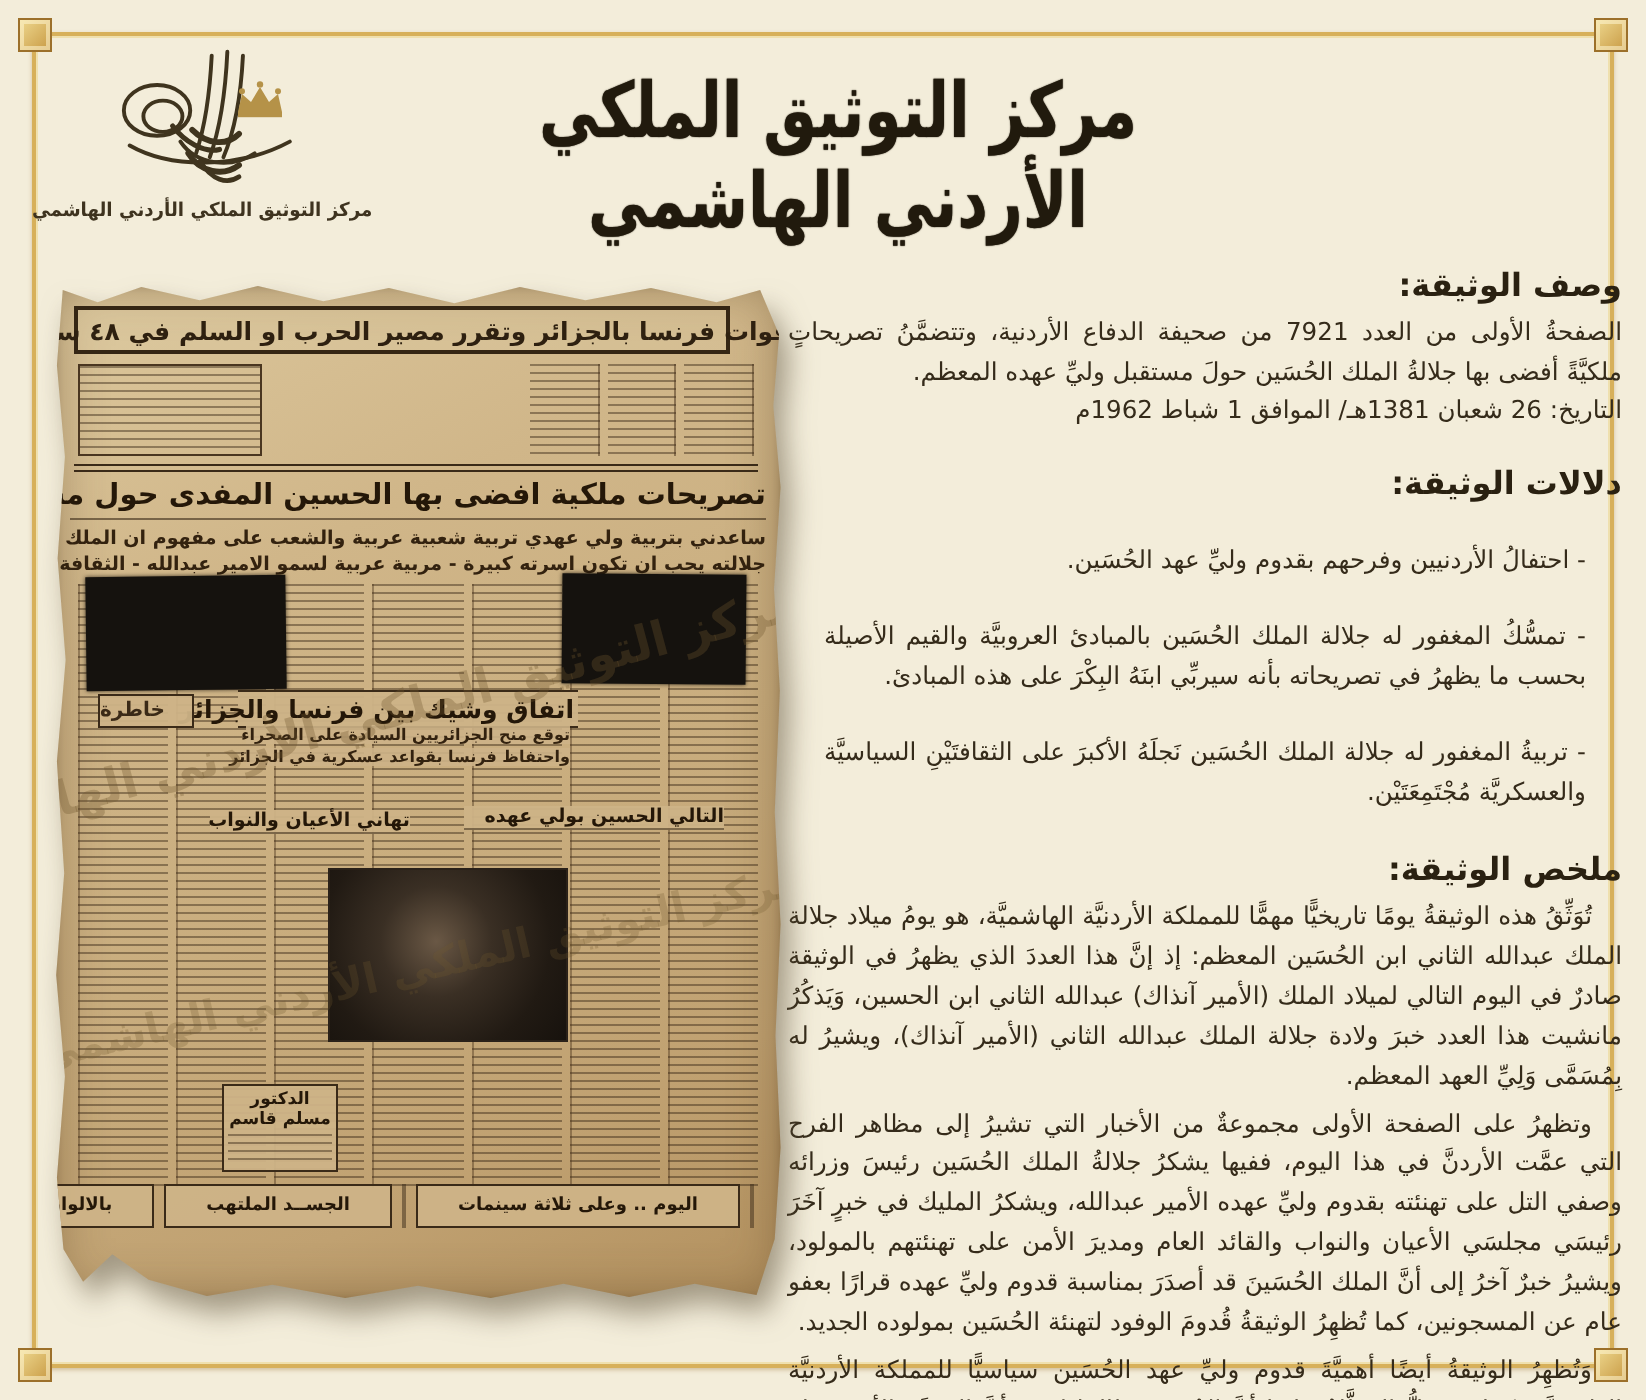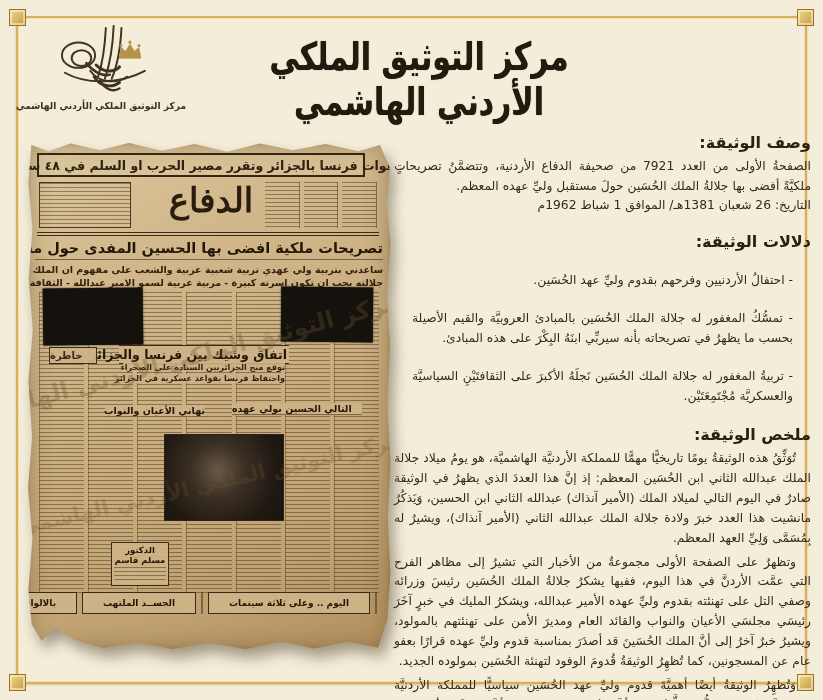--- a/index.html
+++ b/index.html
@@ -75,21 +75,21 @@
   .redact.r2{left:254px;top:145px;width:92px;height:55px;transform:rotate(.5deg);}
   .np-midhead{position:absolute;left:92px;top:203px;width:170px;text-align:center;direction:rtl;
               background:rgba(205,179,135,.96);border-top:1px solid #3a2a18;border-bottom:1px solid #3a2a18;
               font-size:12.5px;font-weight:bold;white-space:nowrap;color:#241708;padding:1px 2px;}
   .np-midsub{position:absolute;left:96px;top:221px;width:162px;text-align:center;direction:rtl;
              font-size:8px;font-weight:bold;background:rgba(205,179,135,.9);white-space:nowrap;color:#33220f;}
   .np-midsub2{top:232px;}
   .np-khatera{position:absolute;left:22px;top:205px;width:48px;height:17px;border:1px solid #3a2a18;
               background:rgba(205,179,135,.95);text-align:left;font-size:10px;font-weight:bold;
               line-height:15px;direction:rtl;}
-  .np-mini{position:absolute;text-align:left;direction:rtl;font-size:9.5px;font-weight:bold;
+  .np-mini{position:absolute;text-align:right;direction:rtl;font-size:9.5px;font-weight:bold;
            background:rgba(205,179,135,.95);white-space:nowrap;color:#241708;
            border-bottom:1px solid rgba(58,42,24,.55);}
   .np-mini.m1{left:78px;top:263px;width:100px;}
   .np-mini.m2{left:205px;top:261px;width:130px;}
   .np-photo{position:absolute;left:137px;top:292px;width:120px;height:87px;border:1px solid #2a2119;
             background:radial-gradient(circle at 45% 42%,#6a5845 0,#3a2f24 34%,#211a13 70%,#17120d 100%);}
   .np-adbox{position:absolute;border:1px solid #3a2a18;background:rgba(205,179,135,.95);
             text-align:center;direction:rtl;font-weight:bold;color:#241708;padding:2px;}
   .np-adbox .tex{height:14px;margin-top:2px;}
   .ad-knight{left:15px;top:378px;width:58px;height:44px;font-size:9px;}
@@ -158,21 +158,20 @@
       <p>وَتُظهِرُ الوثيقةُ أيضًا أهميَّةَ قدوم وليِّ عهد الحُسَين سياسيًّا للمملكة الأردنيَّة الهاشميَّة، كما يستدلُّ المُطَّلِعُ عليها أنَّ الحُسَينَ طالما اعتبر أنَّ المَهَمَّةَ الأسمى له ولأُسرته هي خدمةُ الشَّعب الأردني: لذلك يظهر في تصريحاته بهذه المناسبة ما يشيرُ إلى ذلك، كما يظهرُ أنَّهُ اعتبر الأردنيين دائمًا أُسرتَهُ الكبيرة، وهذه كانت فلسفتُهُ في الحُكم، التي نقلها إلى وليِّ عهده الملك عبدالله، ونحن نَستَشعِرُها دائمًا في ظلِّ قيادته.</p>
     </div>
   </div>
 
   <div class="np-wrap">
     <div class="np">
 
       <div class="np-topstrip">قوات فرنسا بالجزائر وتقرر مصير الحرب او السلم في ٤٨ ساعة</div>
 
       <div class="np-mast-left tex"></div>
-      <div class="np-mast-title">الدفاع</div>
       <div class="np-mast-right">
         <div class="tex"></div>
         <div class="tex"></div>
         <div class="tex"></div>
       </div>
 
       <div class="np-rule"></div>
 
       <div class="np-headline">تصريحات ملكية افضى بها الحسين المفدى حول مستقبل ولي عهده المعظم</div>
       <div class="np-sub1">ساعدني بتربية ولي عهدي تربية شعبية عربية والشعب على مفهوم ان الملك هو خادم الشعب</div>

